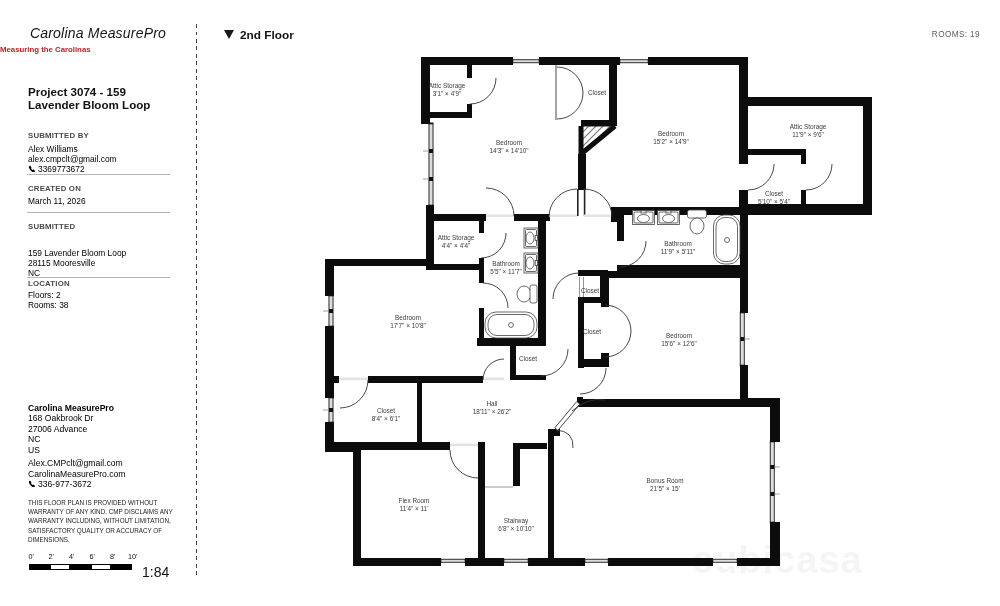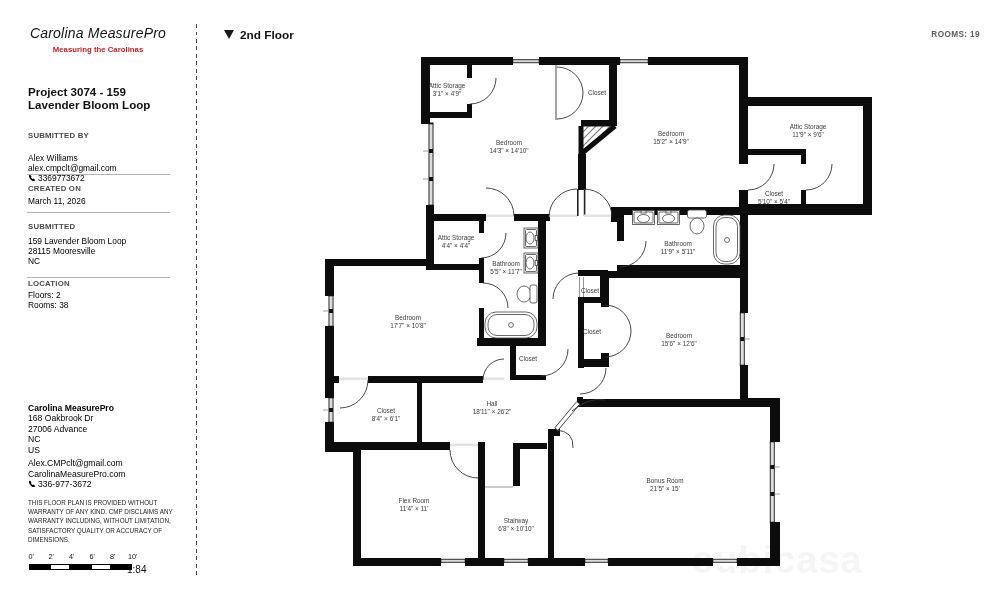--- a/index.html
+++ b/index.html
@@ -1,31 +1,31 @@
 <!DOCTYPE html>
 <html><head><meta charset="utf-8"><style>
 *{margin:0;padding:0;box-sizing:border-box}
 html,body{width:1000px;height:606px;background:#fff;font-family:"Liberation Sans",sans-serif;overflow:hidden}
 #page{position:relative;width:1000px;height:606px;background:#fff}
 #plan{position:absolute;left:0;top:0}
 .abs{position:absolute}
 #dash{position:absolute;left:196px;top:24px;width:1px;height:554px;background:repeating-linear-gradient(to bottom,#444 0,#444 4px,transparent 4px,transparent 7.5px)}
 #logo{left:0;top:25px;width:196px;text-align:center;font-style:italic;font-size:14px;color:#151515;letter-spacing:0.2px}
-#logosub{left:0;top:45px;width:196px;text-align:center;font-size:7.8px;font-weight:bold;color:#c32127}
+#logosub{left:0;top:45px;width:196px;font-size:7.8px;font-weight:bold;color:#c32127}
 #title{left:28px;top:85px;width:150px;font-weight:bold;font-size:11.6px;line-height:13px;color:#111}
 .sech{font-weight:bold;font-size:7.8px;color:#4a4a4a;letter-spacing:0.2px}
 .bod{font-size:8.4px;color:#000;line-height:9.8px}
 .sep{position:absolute;left:27px;width:143px;border-top:1px solid #b5b5b5}
 #hdr{left:224px;top:28px;font-weight:bold;font-size:11.8px;color:#111}
 #tri{display:inline-block;width:0;height:0;border-left:5.5px solid transparent;border-right:5.5px solid transparent;border-top:9px solid #1a1a1a;margin-right:6px}
-#rooms{left:880px;top:30px;width:100px;text-align:right;font-weight:bold;font-size:8.2px;color:#5c5c5c;letter-spacing:0.4px}
+#rooms{left:880px;top:30px;width:100px;text-align:right;font-weight:normal;font-size:8.2px;color:#5c5c5c;letter-spacing:0.4px}
 .ph{display:inline-block;vertical-align:-1px;margin-right:2px}
 #scl{left:28px;top:552px;font-size:7.2px;color:#111}
 .sb{position:absolute;top:12px;height:6px;border:1px solid #000}
-#s184{position:absolute;left:99px;top:11.5px;font-size:10px}
+#s184{position:absolute;left:114px;top:11.5px;font-size:14px}
 </style></head>
 <body>
 <div id="page">
 <svg id="plan" viewBox="0 0 1000 606" width="1000" height="606">
 <text x="692" y="573" font-family="Liberation Sans, sans-serif" font-size="38" font-weight="bold" fill="#f5f5f5" letter-spacing="1">cubicasa</text>
 <rect x="421" y="57" width="327" height="8" fill="#0c0c0c"></rect>
 <rect x="421" y="57" width="9" height="67" fill="#0c0c0c"></rect>
 <rect x="426" y="205" width="8" height="61" fill="#0c0c0c"></rect>
 <rect x="325" y="259" width="109" height="7" fill="#0c0c0c"></rect>
 <rect x="325" y="259" width="9" height="193" fill="#0c0c0c"></rect>
@@ -269,33 +269,33 @@
 <text x="665" y="483" text-anchor="middle" font-family="Liberation Sans, sans-serif" font-size="6.4" fill="#3c3c3c">Bonus Room</text>
 <text x="665" y="490.5" text-anchor="middle" font-family="Liberation Sans, sans-serif" font-size="6.4" fill="#3c3c3c">21'5" × 15'</text>
 </svg>
 <div id="dash"></div>
 <div class="abs" id="logo">Carolina MeasurePro</div>
 <div class="abs" id="logosub">Measuring the Carolinas</div>
 <div class="abs" id="title">Project 3074 - 159<br>Lavender Bloom Loop</div>
 
 <div class="abs" style="left:28px;top:131px;width:160px">
   <div class="sech">SUBMITTED BY</div>
-  <div class="bod" style="margin-top:14px">Alex Williams<br>alex.cmpclt@gmail.com<br><span class="ph"><svg width="8" height="8" viewBox="0 0 10 10">
+  <div class="bod" style="margin-top:5px">Alex Williams<br>alex.cmpclt@gmail.com<br><span class="ph"><svg width="8" height="8" viewBox="0 0 10 10">
             <path d="M2.1,0.8 C1.2,1.7 0.9,2.6 1.4,3.9 C2,5.5 3.2,7 4.6,8 C5.8,8.8 7.2,9.3 8.2,8.3 L9,7.4 L6.9,5.6 L6,6.4 C5.2,6 4,4.8 3.6,3.9 L4.4,3 L2.9,0.9 Z" fill="#000"></path>
           </svg></span>3369773672</div>
 </div>
 <div class="sep" style="top:174px"></div>
 <div class="abs" style="left:28px;top:184px;width:160px">
   <div class="sech">CREATED ON</div>
   <div class="bod" style="margin-top:4px">March 11, 2026</div>
 </div>
 <div class="sep" style="top:212px"></div>
 <div class="abs" style="left:28px;top:222px;width:160px">
   <div class="sech">SUBMITTED</div>
-  <div class="bod" style="margin-top:6px">159 Lavender Bloom Loop<br>28115 Mooresville<br>NC</div>
+  <div class="bod" style="margin-top:18px">159 Lavender Bloom Loop<br>28115 Mooresville<br>NC</div>
 </div>
 <div class="sep" style="top:277px"></div>
 <div class="abs" style="left:28px;top:279px;width:160px">
   <div class="sech">LOCATION</div>
   <div class="bod" style="margin-top:3px">Floors: 2<br>Rooms: 38</div>
 </div>
 
 <div class="abs" style="left:28px;top:403px;width:165px">
   <div style="font-weight:bold;font-size:8.6px">Carolina MeasurePro</div>
   <div class="bod" style="font-size:8.6px;line-height:10.6px">168 Oakbrook Dr<br>27006 Advance<br>NC<br>US</div>

